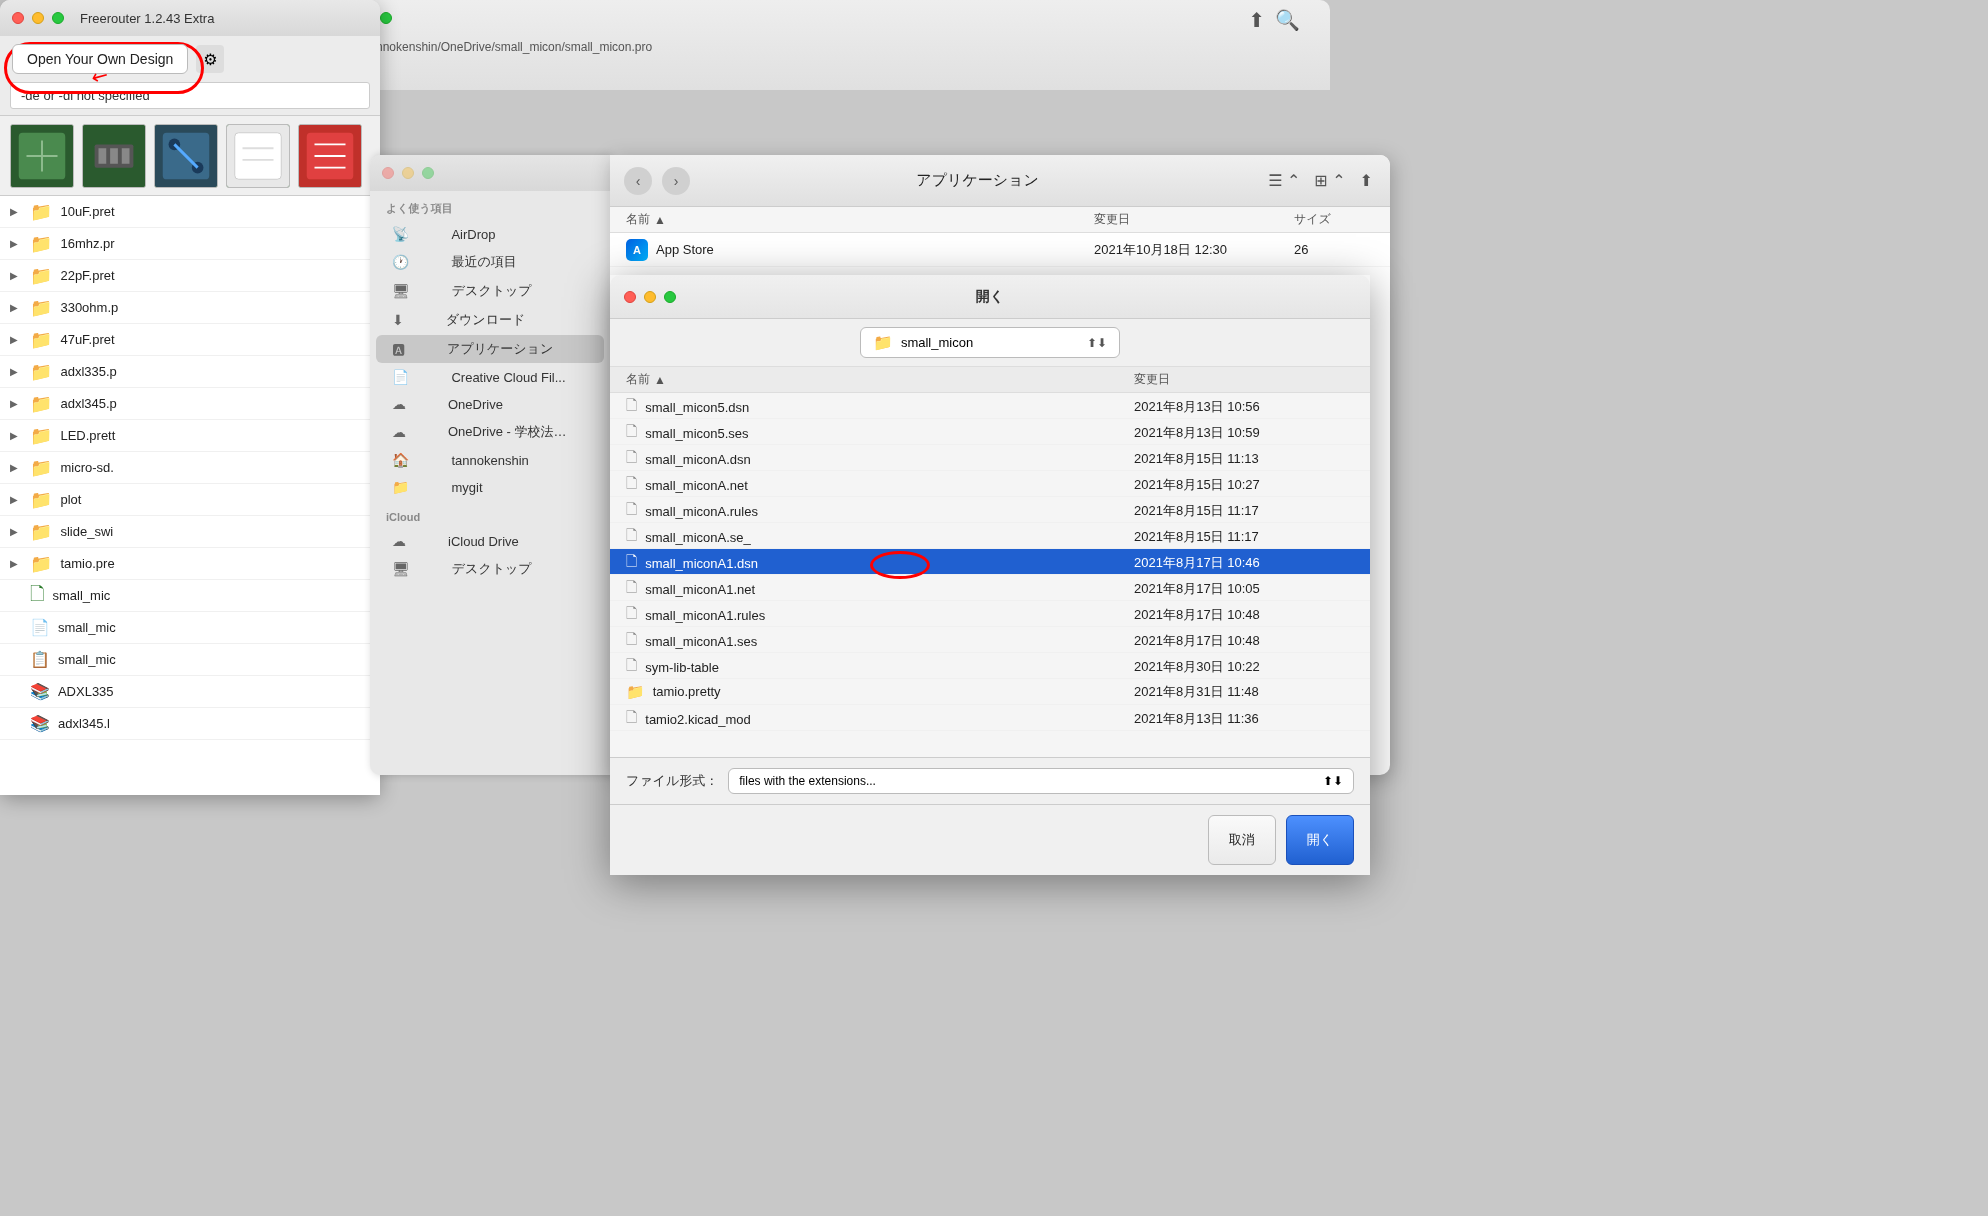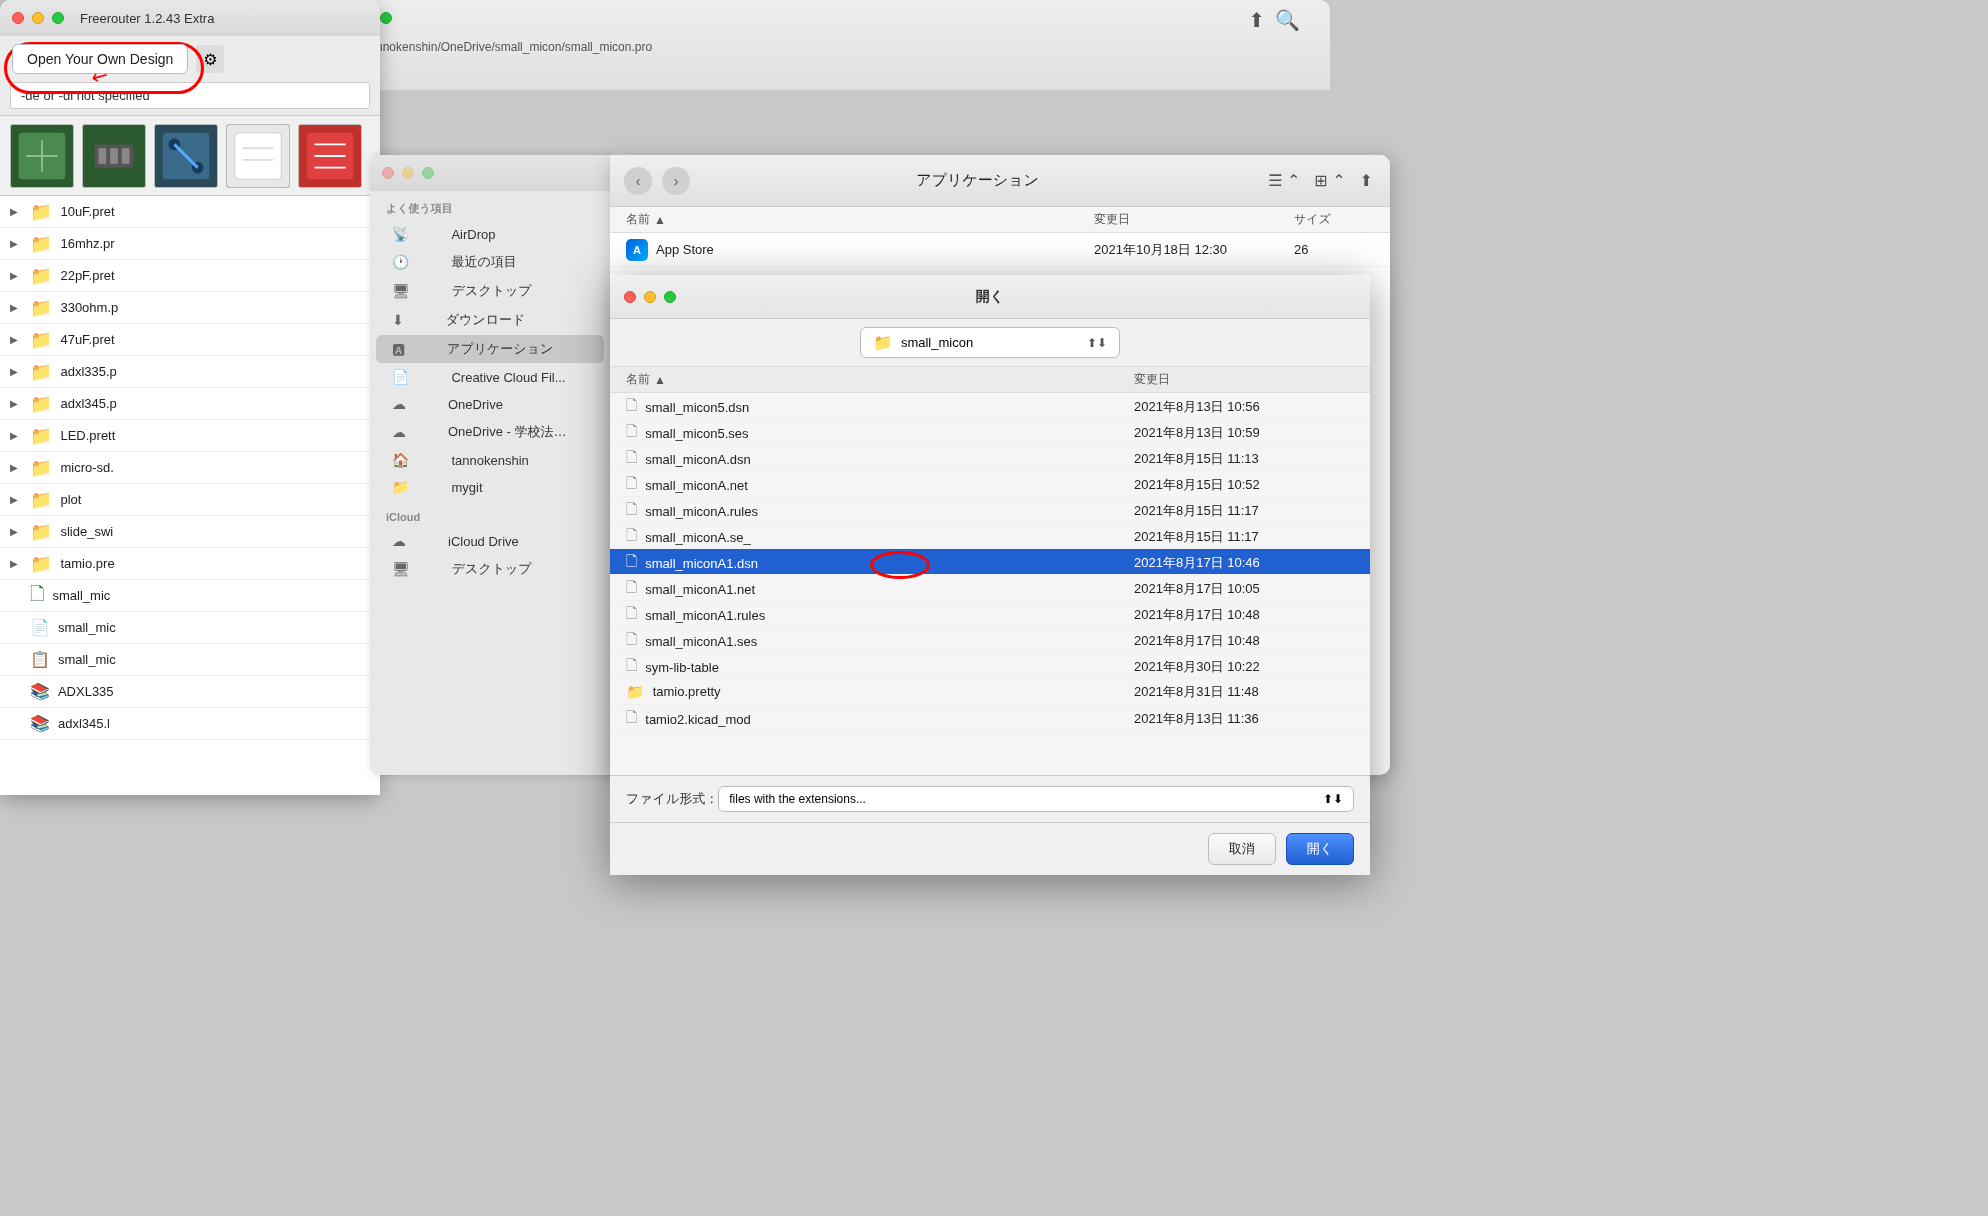--- a/index.html
+++ b/index.html
@@ -406,20 +406,21 @@
       display: flex; align-items: center; gap: 8px;
     }
     .folder-icon-blue { color: #4a90d9; font-size: 15px; }
 
     .dialog-bottom-bar {
       padding: 10px 16px;
       background: #f0f0f0;
       border-top: 1px solid #ccc;
       display: flex;
       align-items: center;
+      gap: 10px;
     }
     .format-label {
       font-size: 13px;
       color: #333;
       white-space: nowrap;
     }
     .format-dropdown {
       background: white;
       border: 1px solid #bbb;
       border-radius: 6px;
@@ -438,21 +439,21 @@
       background: #f0f0f0;
       border-top: 1px solid #ccc;
       display: flex;
       justify-content: flex-end;
       gap: 10px;
     }
     .btn-cancel {
       background: linear-gradient(to bottom, #fafafa, #eaeaea);
       border: 1px solid #bbb;
       border-radius: 6px;
-      padding: 6px 20px;
+      padding: 15px 20px;
       font-size: 13px;
       cursor: pointer;
       color: #222;
     }
     .btn-open {
       background: linear-gradient(to bottom, #4d90fe, #2060d0);
       border: 1px solid #1a50bb;
       border-radius: 6px;
       padding: 6px 20px;
       font-size: 13px;
@@ -813,21 +814,21 @@
         <span class="file-icon-small">🗋</span>
         <span>small_miconA.dsn</span>
       </div>
       <span>2021年8月15日 11:13</span>
     </div>
     <div class="dialog-file-row">
       <div class="dialog-file-name">
         <span class="file-icon-small">🗋</span>
         <span>small_miconA.net</span>
       </div>
-      <span>2021年8月15日 10:52</span>
+      <span>2021年8月15日 10:27</span>
     </div>
     <div class="dialog-file-row">
       <div class="dialog-file-name">
         <span class="file-icon-small">🗋</span>
         <span>small_miconA.rules</span>
       </div>
       <span>2021年8月15日 11:17</span>
     </div>
     <div class="dialog-file-row">
       <div class="dialog-file-name">

